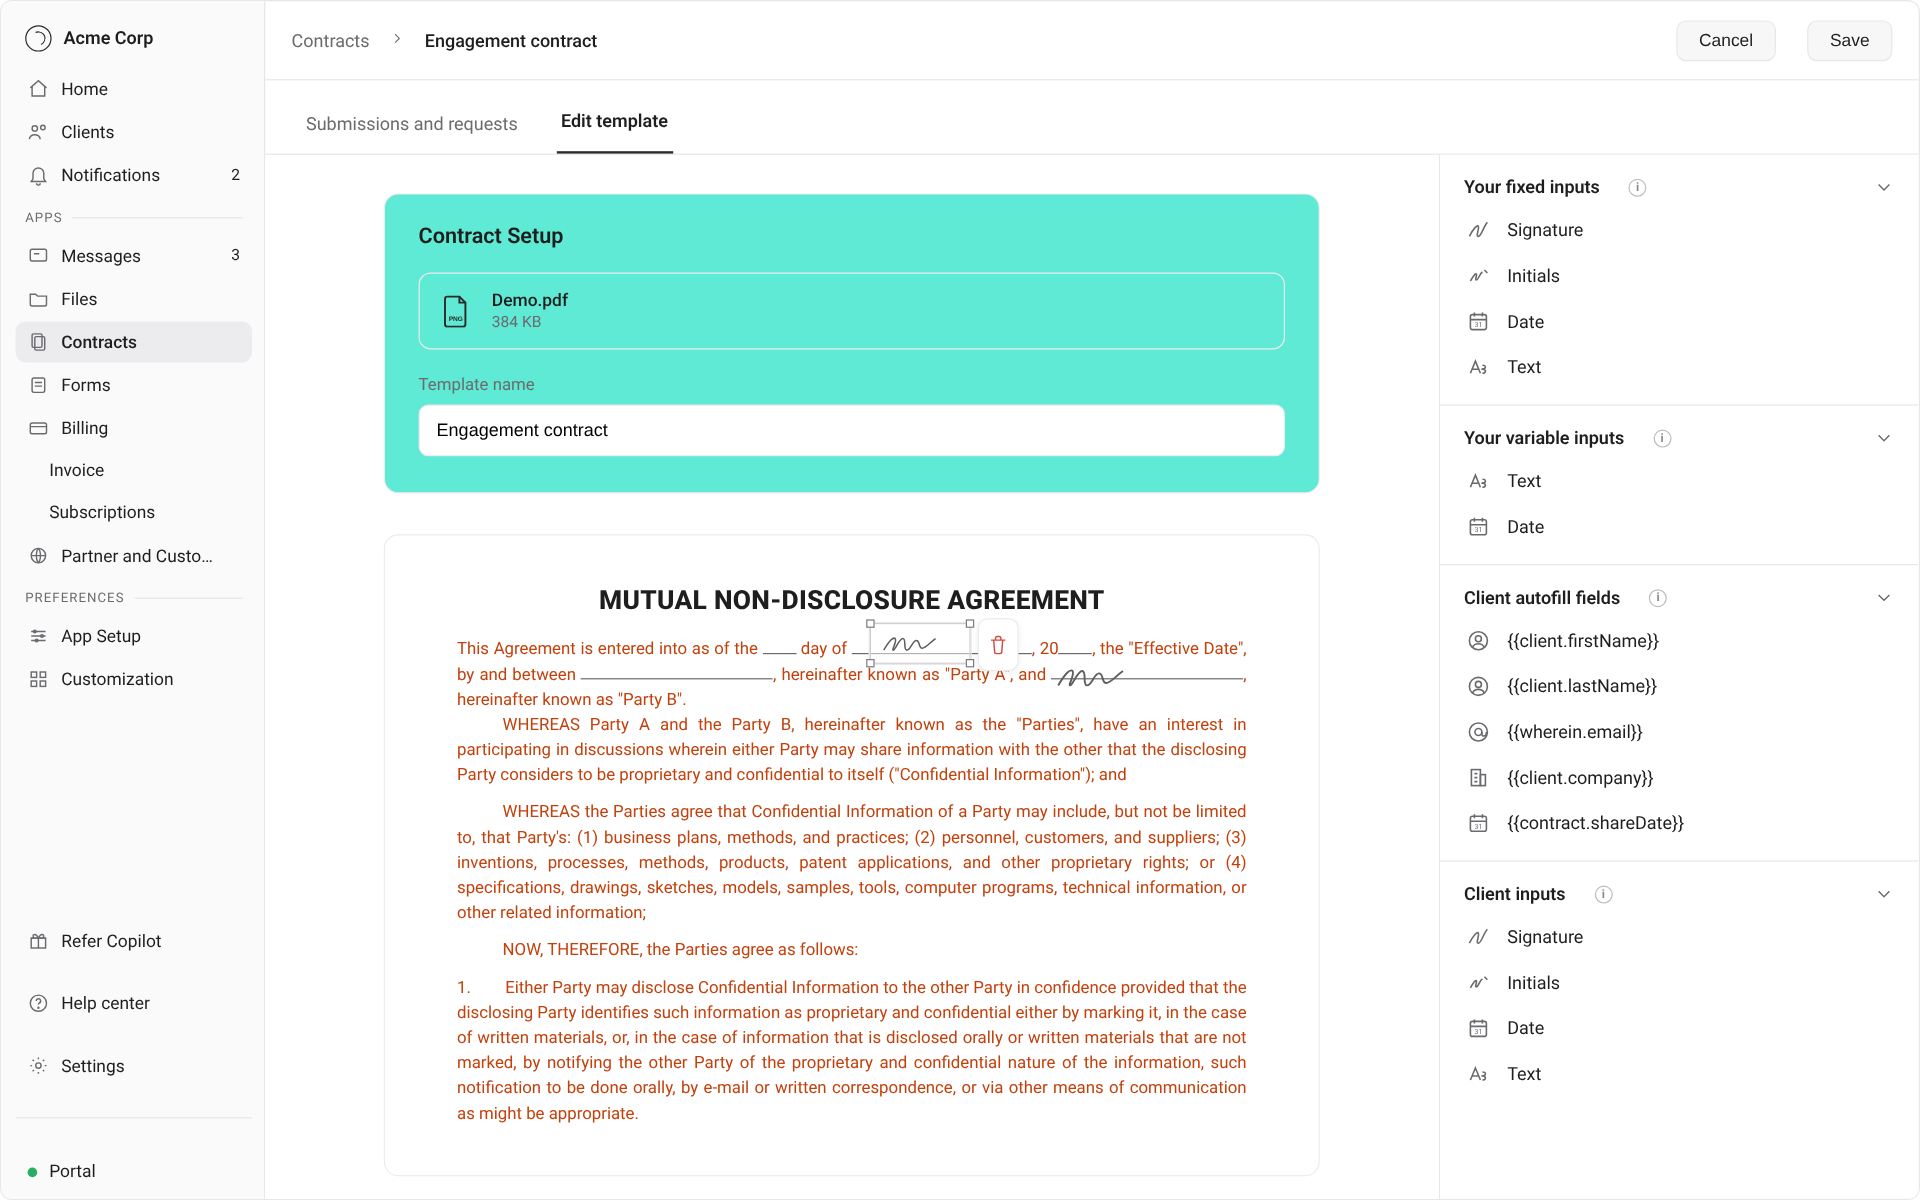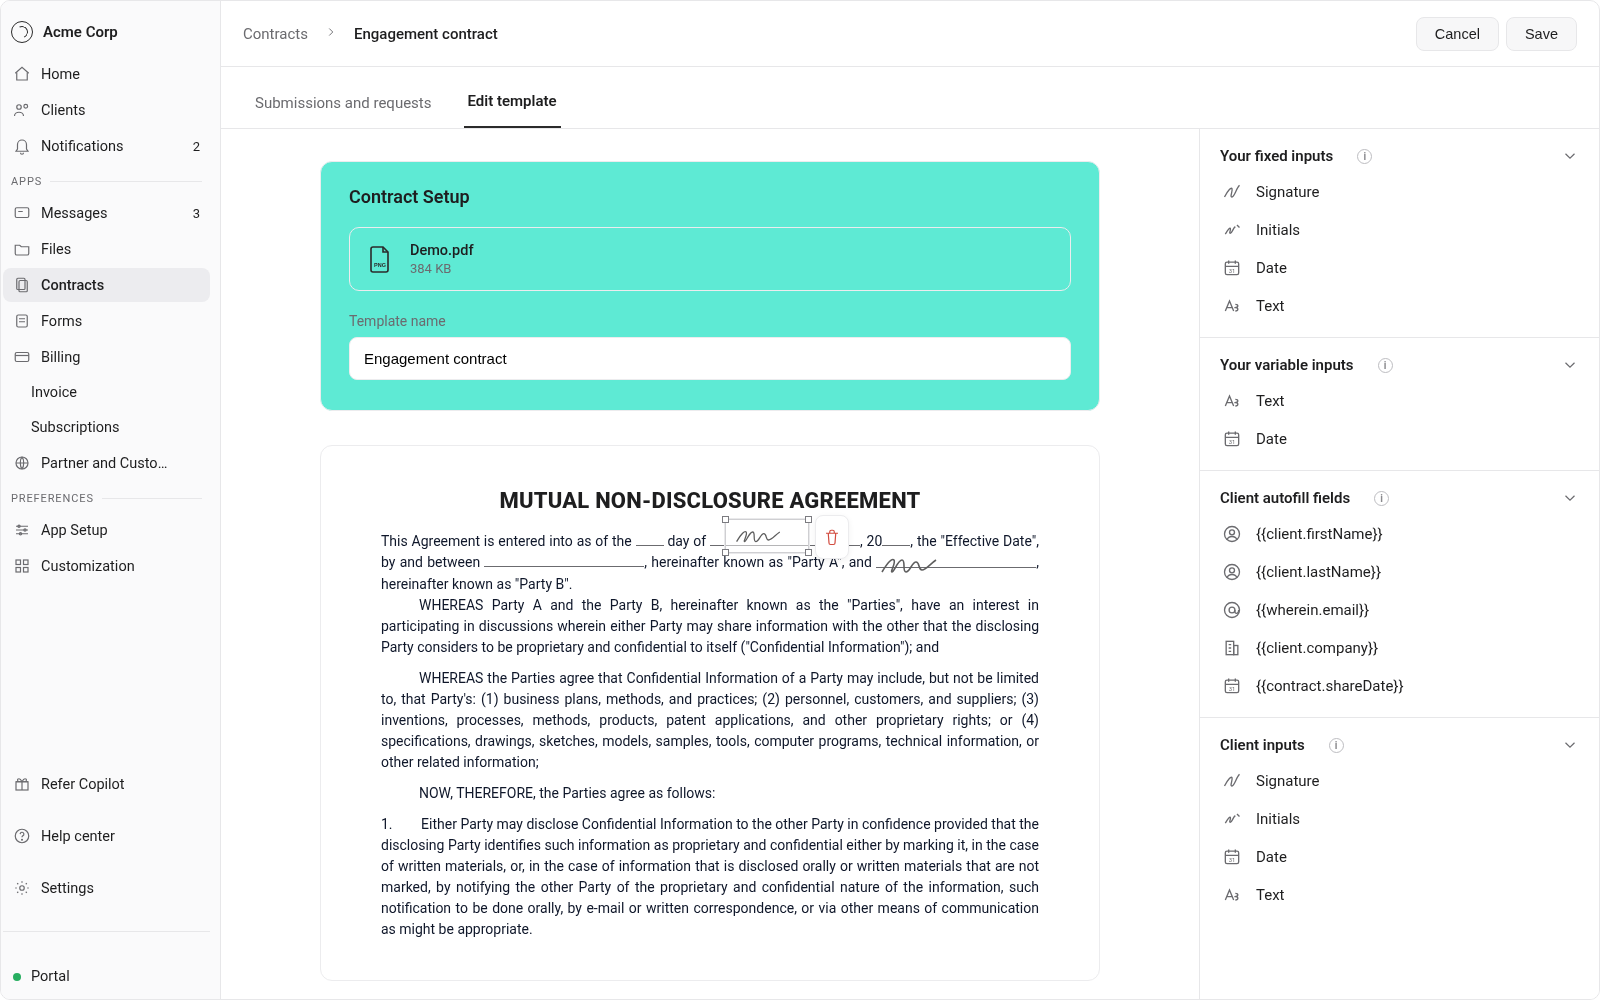--- a/index.html
+++ b/index.html
@@ -36,21 +36,21 @@
   }
 
   
   .sidebar {
     grid-column: 1;
     grid-row: 1 / span 3;
     background: var(--sidebar-bg);
     border-right: 1px solid var(--border);
     display: flex;
     flex-direction: column;
-    padding: 14px 10px 10px 2px;
+    padding: 14px 10px 10px 12px;
   }
   .brand {
     display: flex;
     align-items: center;
     gap: 10px;
     padding: 6px 8px 14px 8px;
     font-weight: 600;
     font-size: 15px;
   }
   .brand .logo {
@@ -88,21 +88,21 @@
   .topbar {
     grid-column: 2 / span 2;
     grid-row: 1;
     display: flex; align-items: center; justify-content: space-between;
     padding: 0 22px;
     border-bottom: 1px solid var(--border);
   }
   .breadcrumbs { display: flex; align-items: center; gap: 16px; color: var(--text-muted); font-size: 15px;}
   .breadcrumbs .current { color: var(--text); font-weight: 500; }
   .chev { color: var(--text-muted); }
-  .actions { display: flex; gap: 7px; }
+  .actions { display: flex; gap: 26px; }
   .btn {
     border: 1px solid var(--border); background: #f7f7f8; border-radius: 8px;
     padding: 8px 18px; font-size: 14.5px; cursor: pointer; color: var(--text);
   }
 
   
   .tabs {
     grid-column: 2 / span 2;
     grid-row: 2;
     display: flex; align-items: flex-end; gap: 28px;
@@ -135,21 +135,21 @@
   .file-size { font-size: 13px; color: var(--text-muted); margin-top: 2px;}
   .field-label { font-size: 14px; color: var(--text-muted); margin-bottom: 8px; }
   .text-input {
     width: 100%; border: 1px solid var(--border2); border-radius: 8px; padding: 12px 14px; font-size: 15px;
     outline: none; background: #fff;
   }
 
   
   .doc-card { border: 1px solid var(--border2); border-radius: 12px; background: #fff; padding: 42px 60px 30px 60px; margin: 0 auto; max-width: 780px;}
   .doc-title { font-size: 22px; font-weight: 800; text-align: center; margin: 0 0 18px 0; letter-spacing: .01em;}
-  .doc-body { font-size: 14px; line-height: 1.5; color: #0f172a; text-align: justify;}
+  .doc-body { font-size: 14px; line-height: 1.5; color: #c2410c; text-align: justify;}
   .doc-body p { margin: 0 0 10px 0; }
   .gap { display: inline-block; border-bottom: 1px solid #6b6b6f; min-width: 30px; height: 1em; vertical-align: baseline;}
   .gap.sm { min-width: 28px; }
   .gap.md { min-width: 120px; }
   .gap.lg { min-width: 160px; }
   .sig-wrap { position: relative; display: inline-block; vertical-align: middle; }
   .sig-svg { position: absolute; left: 4px; bottom: -2px; }
   .sig-box {
     position: absolute; display: inline-flex; align-items: center; justify-content: center;
     border: 1px solid #cfcfd2; background: rgba(255,255,255,.5);

